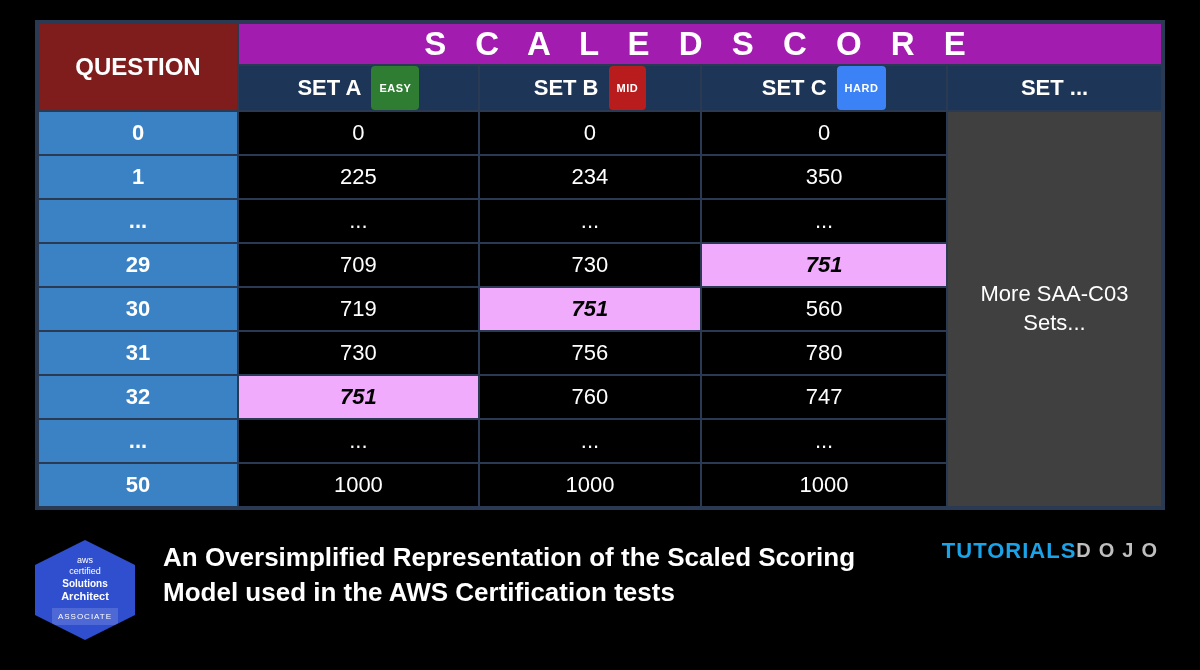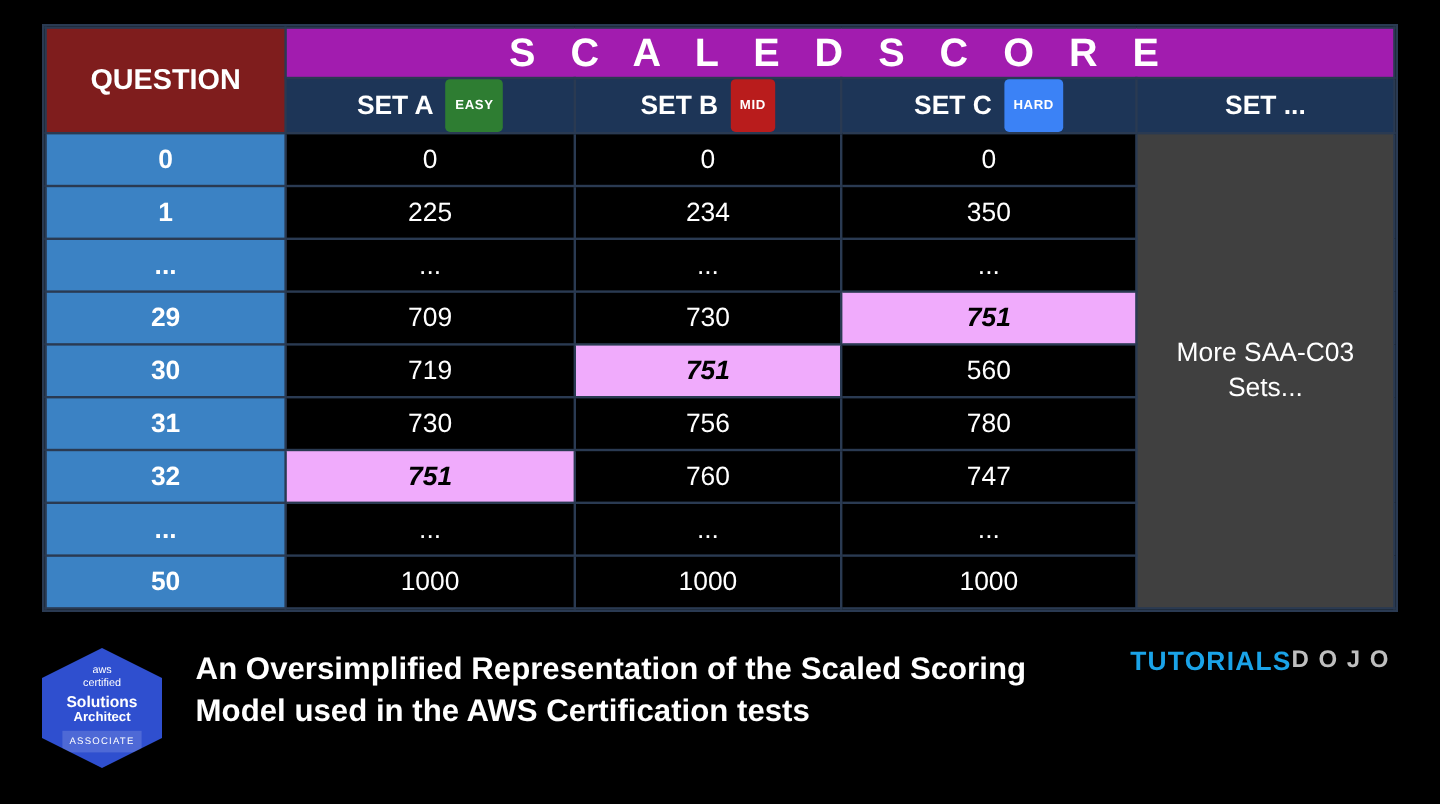--- a/index.html
+++ b/index.html
@@ -169,21 +169,21 @@
         </tr>
       </tbody>
 </table>
 </div>
 
 <div class="footer">
   <div class="badge-hex">
     <div class="hex">
       <div><span>aws</span></div>
       <div>certified</div>
-      <div style="font-weight:bold;font-size:13px;margin-top:2px">Solutions</div>
+      <div style="font-weight:bold;font-size:10px;margin-top:2px">Solutions</div>
       <div style="font-weight:bold;font-size:11px">Architect</div>
       <div class="assoc">ASSOCIATE</div>
     </div>
   </div>
   <div class="caption">An Oversimplified Representation of the Scaled Scoring Model used in the AWS Certification tests</div>
   <div class="td-logo">
     <div class="td-text">
       <span class="t1">TUTORIALS</span>
       <span class="t2">DOJO</span>
     </div>

